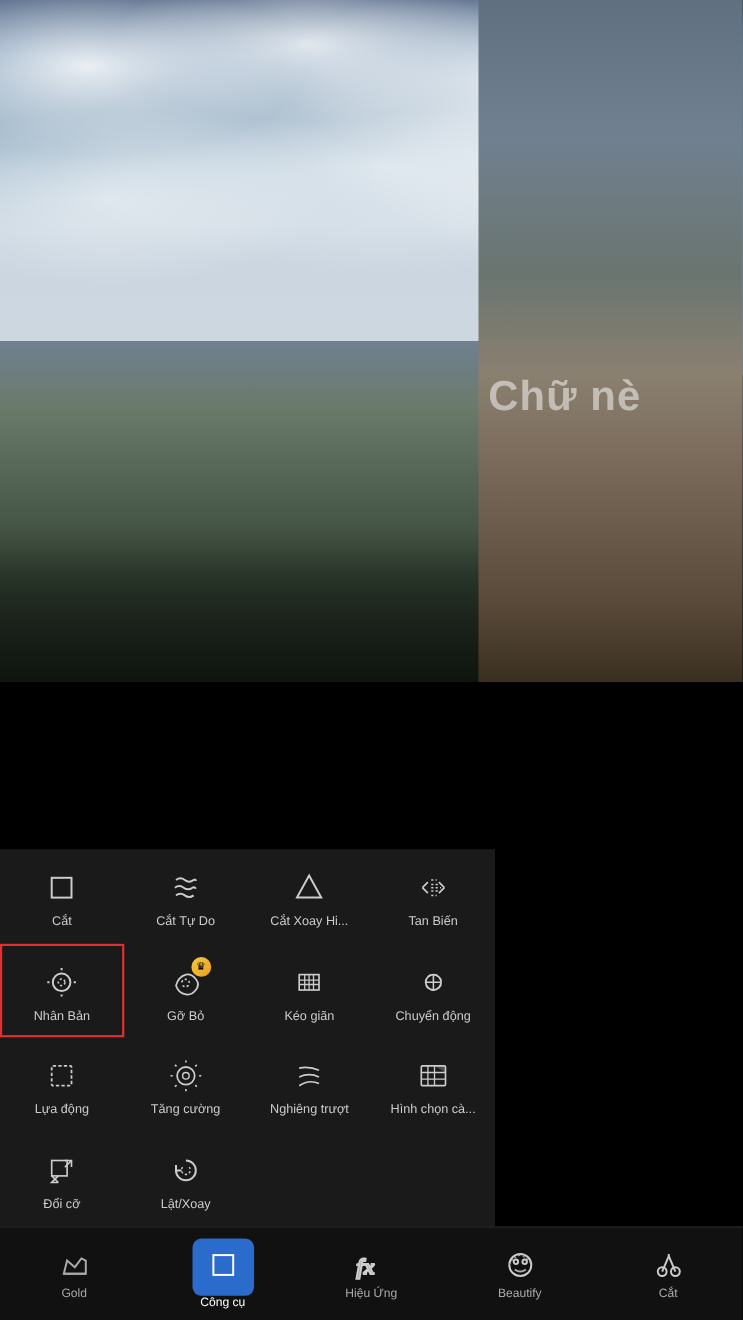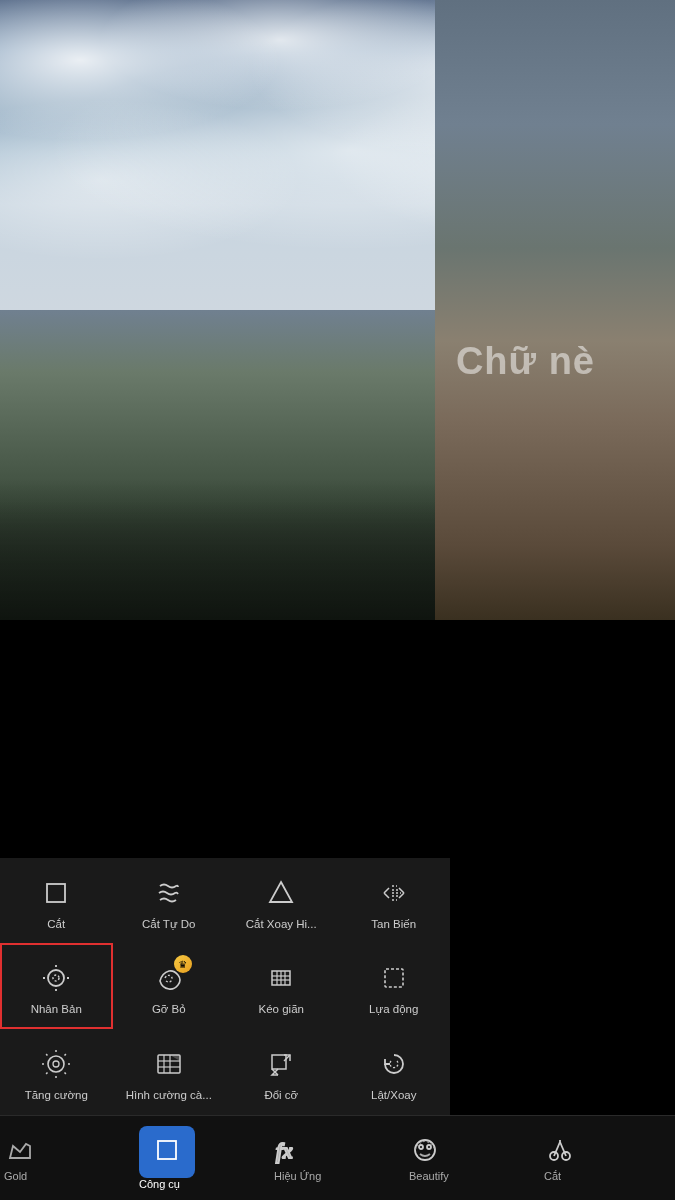--- a/index.html
+++ b/index.html
@@ -93,21 +93,21 @@
         #6a5a4a 78%,
         #5a4a3a 88%,
         #3a3020 100%
       );
     }
 
     
     .photo-watermark {
       position: absolute;
       top: 340px;
-      right: 80px;
+      right: 92px;
       color: rgba(255,255,255,0.5);
       font-size: 38px;
       font-weight: 600;
       letter-spacing: 1px;
       pointer-events: none;
     }
 
     
     .bottom-panel {
       position: absolute;
@@ -174,21 +174,21 @@
       background: #111111;
       display: flex;
       align-items: center;
       border-top: 1px solid #2a2a2a;
     }
 
     .nav-item {
       flex: 1;
       display: flex;
       flex-direction: column;
-      align-items: flex-start;
+      align-items: center;
       justify-content: center;
       padding: 8px 4px;
       cursor: pointer;
       height: 100%;
       position: relative;
     }
 
     .nav-item.active-blue {
       background: transparent;
     }
@@ -336,20 +336,31 @@
           <line x1="13" y1="10" x2="13" y2="24" stroke="#cccccc" stroke-width="1.2"></line>
           <line x1="17" y1="10" x2="17" y2="24" stroke="#cccccc" stroke-width="1.2"></line>
           <line x1="21" y1="10" x2="21" y2="24" stroke="#cccccc" stroke-width="1.2"></line>
           <line x1="8" y1="15" x2="26" y2="15" stroke="#cccccc" stroke-width="1.2"></line>
           <line x1="8" y1="19" x2="26" y2="19" stroke="#cccccc" stroke-width="1.2"></line>
         </svg>
       </div>
       <span class="tool-label">Kéo giãn</span>
     </div>
 
+    <div class="tool-item">
+      <div class="tool-icon">
+        <svg width="34" height="34" viewBox="0 0 34 34">
+          <circle cx="17" cy="17" r="7" stroke="#cccccc" stroke-width="1.6" fill="none"></circle>
+          <circle cx="17" cy="17" r="7" stroke="#cccccc" stroke-width="1.6" fill="none" stroke-dasharray="3,3" transform="rotate(30 17 17)"></circle>
+          <line x1="17" y1="10" x2="17" y2="24" stroke="#cccccc" stroke-width="1.4"></line>
+          <line x1="10" y1="17" x2="24" y2="17" stroke="#cccccc" stroke-width="1.4"></line>
+        </svg>
+      </div>
+      <span class="tool-label">Chuyển động</span>
+    </div>
 
     <div class="tool-item">
       <div class="tool-icon">
         <svg width="34" height="34" viewBox="0 0 34 34">
           <rect x="8" y="8" width="18" height="18" stroke="#cccccc" stroke-width="1.6" fill="none" stroke-dasharray="3,2" rx="1"></rect>
         </svg>
       </div>
       <span class="tool-label">Lựa động</span>
     </div>
 
@@ -366,33 +377,43 @@
           <line x1="8.5" y1="8.5" x2="7.1" y2="7.1" stroke="#cccccc" stroke-width="1.5"></line>
           <line x1="25.5" y1="25.5" x2="26.9" y2="26.9" stroke="#cccccc" stroke-width="1.5"></line>
           <line x1="25.5" y1="8.5" x2="26.9" y2="7.1" stroke="#cccccc" stroke-width="1.5"></line>
           <line x1="8.5" y1="25.5" x2="7.1" y2="26.9" stroke="#cccccc" stroke-width="1.5"></line>
           <circle cx="17" cy="17" r="3" stroke="#cccccc" stroke-width="1.3" fill="none"></circle>
         </svg>
       </div>
       <span class="tool-label">Tăng cường</span>
     </div>
 
+    <div class="tool-item">
+      <div class="tool-icon">
+        <svg width="34" height="34" viewBox="0 0 34 34">
+          <path d="M8 10 Q17 8 26 12" stroke="#cccccc" stroke-width="1.5" fill="none"></path>
+          <path d="M8 18 Q17 14 26 18" stroke="#cccccc" stroke-width="1.5" fill="none"></path>
+          <path d="M8 26 Q17 20 26 24" stroke="#cccccc" stroke-width="1.5" fill="none"></path>
+        </svg>
+      </div>
+      <span class="tool-label">Nghiêng trượt</span>
+    </div>
 
     <div class="tool-item">
       <div class="tool-icon">
         <svg width="34" height="34" viewBox="0 0 34 34">
           <rect x="6" y="8" width="22" height="18" stroke="#cccccc" stroke-width="1.5" fill="none" rx="1"></rect>
           <line x1="12" y1="8" x2="12" y2="26" stroke="#cccccc" stroke-width="1.2"></line>
           <line x1="18" y1="8" x2="18" y2="26" stroke="#cccccc" stroke-width="1.2"></line>
           <line x1="6" y1="14" x2="28" y2="14" stroke="#cccccc" stroke-width="1.2"></line>
           <line x1="6" y1="20" x2="28" y2="20" stroke="#cccccc" stroke-width="1.2"></line>
           <path d="M18 8 L28 8 L28 14 Z" fill="rgba(200,200,200,0.3)" stroke="none"></path>
         </svg>
       </div>
-      <span class="tool-label">Hình cường cà...</span>
+      <span class="tool-label">Hình chọn cà...</span>
     </div>
 
     <div class="tool-item">
       <div class="tool-icon">
         <svg width="34" height="34" viewBox="0 0 34 34">
           <rect x="8" y="8" width="14" height="14" stroke="#cccccc" stroke-width="1.5" fill="none"></rect>
           <polyline points="20,8 26,8 26,14" stroke="#cccccc" stroke-width="1.5" fill="none"></polyline>
           <line x1="20" y1="14" x2="26" y2="8" stroke="#cccccc" stroke-width="1.5"></line>
           <polyline points="14,22 8,28 14,28" stroke="#cccccc" stroke-width="1.5" fill="none"></polyline>
           <line x1="8" y1="22" x2="14" y2="28" stroke="#cccccc" stroke-width="1.5"></line>

